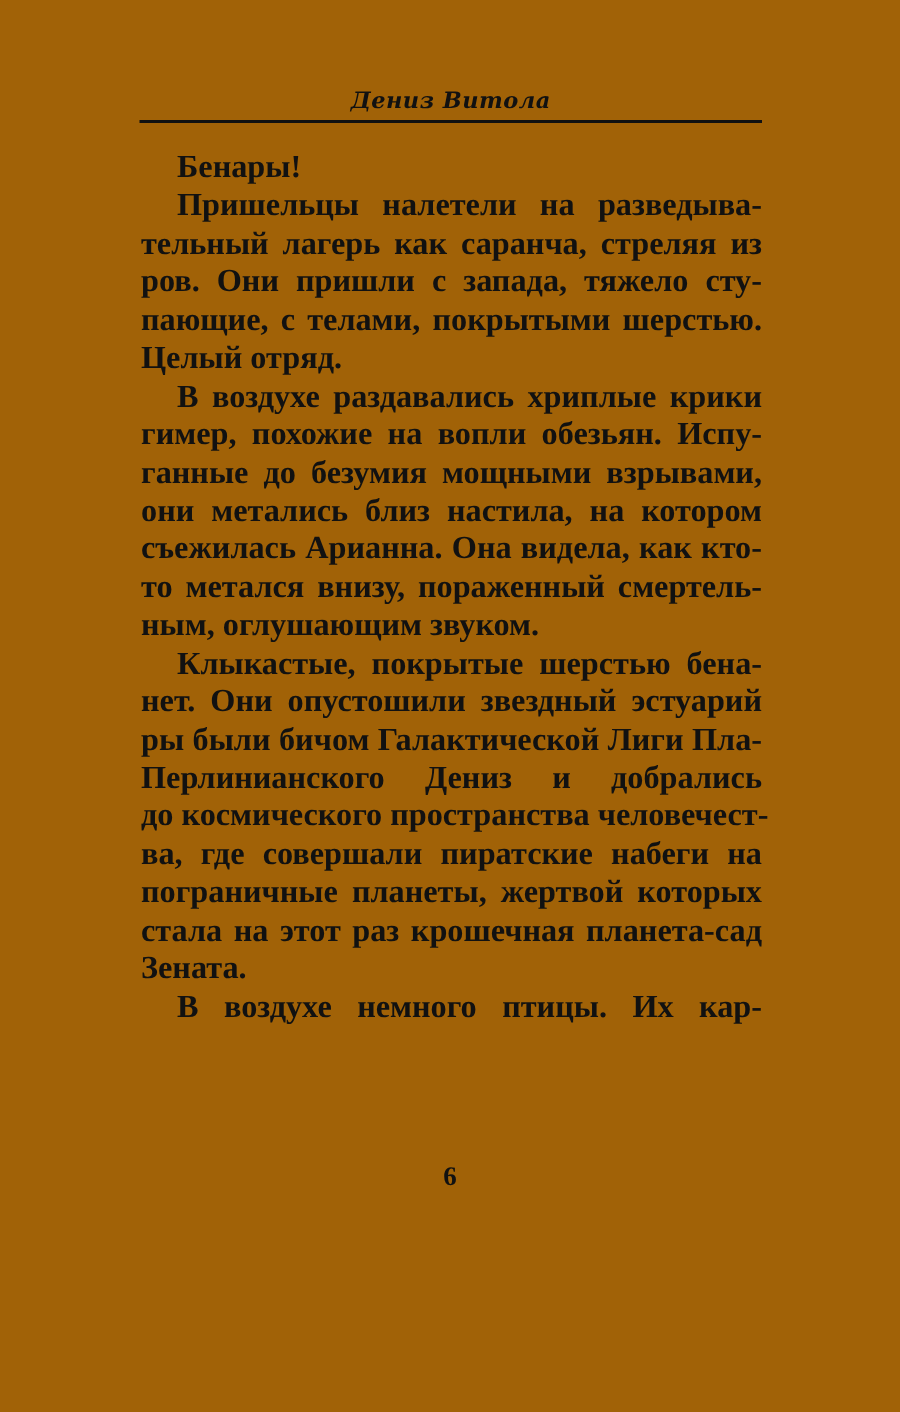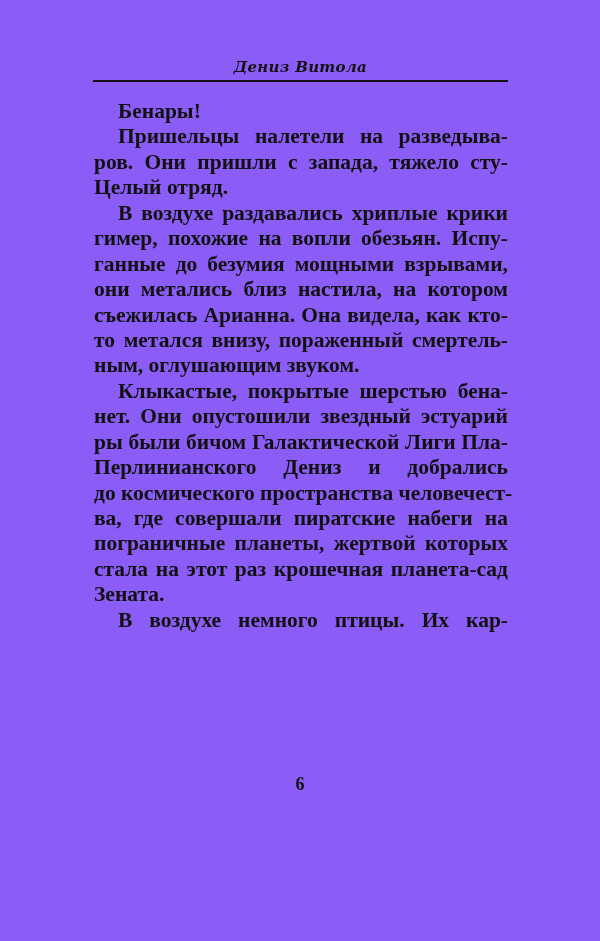--- a/index.html
+++ b/index.html
@@ -1,17 +1,17 @@
 <!DOCTYPE html>
 <html><head>
 <meta charset="utf-8">
 <style>
   html, body { margin: 0; padding: 0; background: #ffffff; }
   body { width: 600px; height: 941px; position: relative; overflow: hidden; }
-  .page { position: absolute; left: 0; top: 0; width: 600px; height: 941px; background: #8b5cf6; }
+  .page { position: absolute; left: 0; top: 0; width: 600px; height: 941px; background: #a16207; }
   .running-head {
     position: absolute; left: 93px; width: 415px; top: 55px; height: 24px;
     text-align: center;
     font-family: "DejaVu Serif", serif; font-style: italic; font-weight: bold;
     font-size: 15px; color: #111; letter-spacing: 0.3px; line-height: 24px;
   }
   .rule {
     position: absolute; left: 93px; width: 415px; top: 80px; height: 2px; background: #111;
   }
   .body-text {
@@ -39,21 +39,23 @@
 
   <div class="body-text">
 
 
     <div>
       <span class="line indent last">Бенары!</span>
     </div>
 
     <div>
       <span class="line indent">Пришельцы налетели на разведыва-</span>
+      <span class="line">тельный лагерь как саранча, стреляя из</span>
       <span class="line">ров. Они пришли с запада, тяжело сту-</span>
+      <span class="line">пающие, с телами, покрытыми шерстью.</span>
       <span class="line last">Целый отряд.</span>
     </div>
 
     <div>
       <span class="line indent">В воздухе раздавались хриплые крики</span>
       <span class="line">гимер, похожие на вопли обезьян. Испу-</span>
       <span class="line">ганные до безумия мощными взрывами,</span>
       <span class="line">они метались близ настила, на котором</span>
       <span class="line">съежилась Арианна. Она видела, как кто-</span>
       <span class="line">то метался внизу, пораженный смертель-</span>

